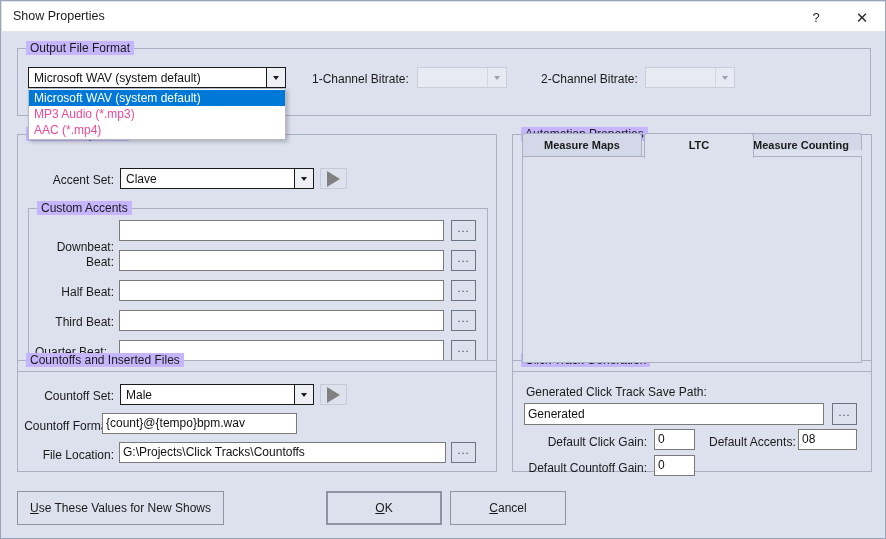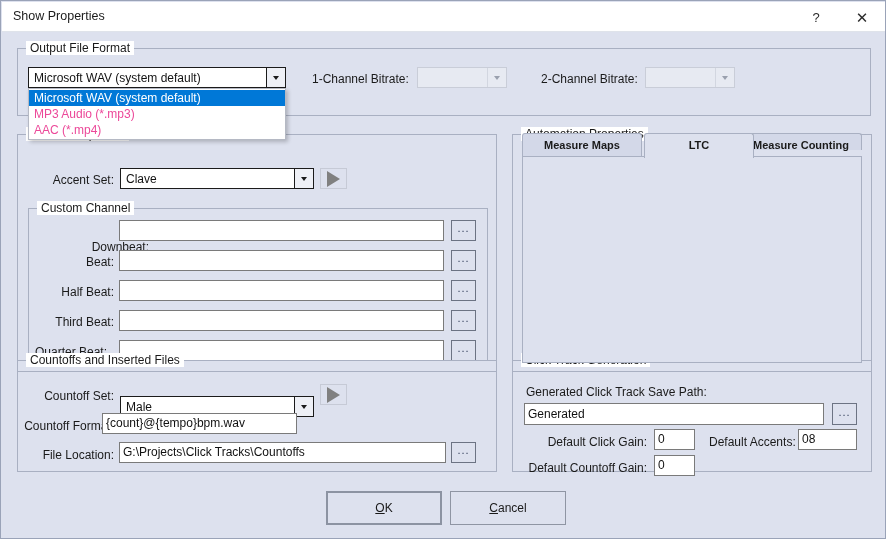--- a/index.html
+++ b/index.html
@@ -75,21 +75,21 @@
     position: absolute;
     box-sizing: border-box;
     border: 1px solid #a9b0c2;
     background: transparent;
   }
   .group > .glabel {
     position: absolute;
     top: -8px;
     left: 8px;
     padding: 0 4px;
-    background: #ffffff;
+    background: #c4b5fd;
     font-size: 12px;
     color: #1a1a1a;
     white-space: nowrap;
   }
 
   
   .lbl {
     position: absolute;
     font-size: 12px;
     color: #1a1a1a;
@@ -358,24 +358,24 @@
     </div>
 
     <div class="lbl right" style="left:20px; top:141px; width:92px;">Accent Set:</div>
     <div class="combo" style="left:118px; top:136px; width:194px; height:21px;">
       <div class="cval">Clave</div>
       <div class="carrow"></div>
     </div>
     <div class="btn-play" style="left:318px; top:136px; width:27px; height:21px;"></div>
 
     <div class="group" style="left:26px; top:176px; width:460px; height:153px;">
-      <div class="glabel">Custom Channel</div>
-    </div>
-
-    <div class="lbl right" style="left:26px; top:208px; width:86px;padding-left:35px;">Downbeat:</div>
+      <div class="glabel">Custom Accents</div>
+    </div>
+
+    <div class="lbl right" style="left:26px; top:208px; width:86px;">Downbeat:</div>
     <div class="tbox" style="left:117px; top:188px; width:325px; height:21px; line-height:19px;"></div>
     <div class="btn-ell" style="left:449px; top:188px; width:25px; height:21px;">...</div>
 
     <div class="lbl right" style="left:26px; top:223px; width:86px;">Beat:</div>
     <div class="tbox" style="left:117px; top:218px; width:325px; height:21px; line-height:19px;"></div>
     <div class="btn-ell" style="left:449px; top:218px; width:25px; height:21px;">...</div>
 
     <div class="lbl right" style="left:26px; top:253px; width:86px;">Half Beat:</div>
     <div class="tbox" style="left:117px; top:248px; width:325px; height:21px; line-height:19px;"></div>
     <div class="btn-ell" style="left:449px; top:248px; width:25px; height:21px;">...</div>
@@ -429,21 +429,21 @@
 
     <div class="lbl" style="left:530px; top:312px;">Save Path:</div>
     <div class="tbox" style="left:592px; top:306px; width:229px; height:22px; line-height:20px;">LTC</div>
     <div class="btn-ell" style="left:830px; top:306px; width:25px; height:22px;">...</div>
 
     <div class="group" style="left:15px; top:328px; width:480px; height:112px;">
       <div class="glabel">Countoffs and Inserted Files</div>
     </div>
 
     <div class="lbl right" style="left:20px; top:357px; width:92px;text-align:right;">Countoff Set:</div>
-    <div class="combo" style="left:118px; top:352px; width:194px; height:21px;margin-top:12px;">
+    <div class="combo" style="left:118px; top:352px; width:194px; height:21px;">
       <div class="cval">Male</div>
       <div class="carrow"></div>
     </div>
     <div class="btn-play" style="left:318px; top:352px; width:27px; height:21px;"></div>
 
     <div class="lbl right" style="left:14px; top:387px; width:98px;">Countoff Format:</div>
     <div class="tbox" style="left:100px; top:381px; width:195px; height:21px; line-height:19px;">{count}@{tempo}bpm.wav</div>
 
     <div class="lbl right" style="left:20px; top:416px; width:92px;">File Location:</div>
     <div class="tbox" style="left:117px; top:410px; width:327px; height:21px; line-height:19px;">G:\Projects\Click Tracks\Countoffs</div>
@@ -459,20 +459,23 @@
 
     <div class="lbl right" style="left:525px; top:403px; width:120px;">Default Click Gain:</div>
     <div class="tbox" style="left:652px; top:397px; width:41px; height:21px; line-height:19px;">0</div>
 
     <div class="lbl" style="left:707px; top:403px;">Default Accents:</div>
     <div class="tbox" style="left:796px; top:397px; width:59px; height:21px; line-height:19px;">08</div>
 
     <div class="lbl right" style="left:505px; top:429px; width:140px;">Default Countoff Gain:</div>
     <div class="tbox" style="left:652px; top:423px; width:41px; height:21px; line-height:19px;">0</div>
 
+    <div class="btn" style="left:15px; top:459px; width:207px; height:34px;">
+      <span><u>U</u><span>se These Values for New Shows</span></span>
+    </div>
     <div class="btn default" style="left:324px; top:459px; width:116px; height:34px;">
       <span><u>O</u><span>K</span></span>
     </div>
     <div class="btn" style="left:448px; top:459px; width:116px; height:34px;">
       <span><u>C</u><span>ancel</span></span>
     </div>
 
     <div class="dropdown" style="left:26px; top:56px; width:258px;">
       <div class="dd-item sel">Microsoft WAV (system default)</div>
       <div class="dd-item">MP3 Audio (*.mp3)</div>

